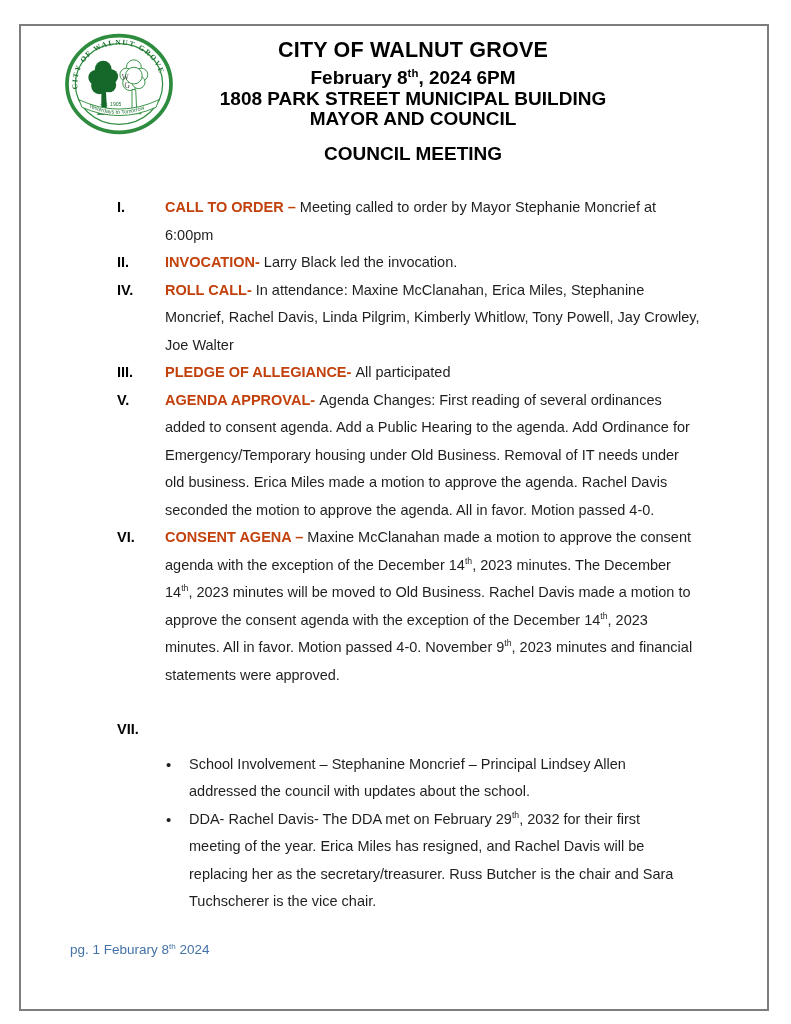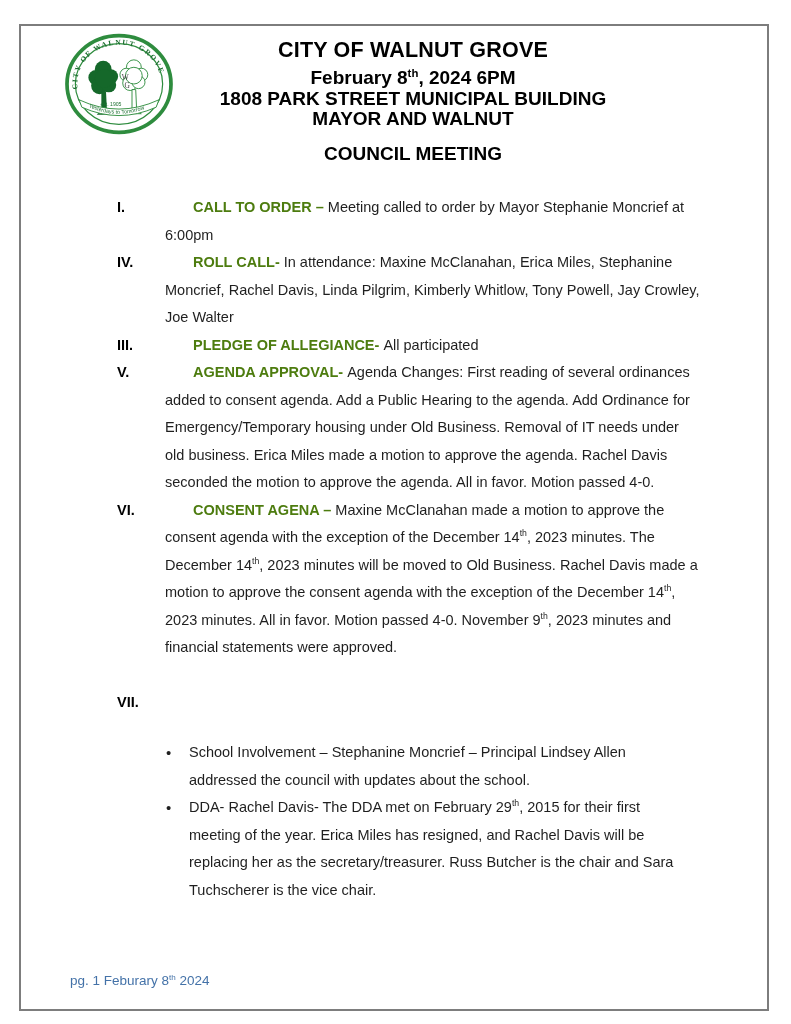--- a/index.html
+++ b/index.html
@@ -19,29 +19,29 @@
   .doc-title { font-size:21.5px; letter-spacing:0.2px; margin-bottom:5px; }
   .hline { font-size:19px; line-height:20.5px; }
   .meeting-line { margin-top:14px; }
   sup { vertical-align:super; font-size:0.6em; line-height:0; font-weight:inherit; }
   
   .agenda { margin:0 55px 0 96px; font-size:14.5px; line-height:27.5px; }
   .agenda-item { display:flex; }
   .agenda-item.gap-before { margin-top:27px;flex-direction:column; }
   .numeral { flex:none; width:48px; font-weight:bold; color:#000; }
   .item-body { flex:none; width:535px; }
-  .item-body b, .item-body strong { color:#4d7c0f;margin-left:28px; }
-  .bullet-list { list-style:none; margin:23px 0 0 72px; }
+  .item-body b, .item-body strong { color:#c2410c; }
+  .bullet-list { list-style:none; margin:7px 0 0 72px; }
   .bullet-list li { position:relative; width:488px; }
   .bullet-list li::before {
     content:"\2022"; position:absolute; left:-23px; top:0;
     font-size:15px; color:#1f1f1f;
   }
   
-  .doc-footer { position:absolute; left:49px; top:947px; font-size:13.5px; }
+  .doc-footer { position:absolute; left:49px; top:916px; font-size:13.5px; }
 </style>
 </head>
 <body>
 
 <div class="page-border" style="border-color: rgb(125, 125, 125);">
 
   <div class="doc-header">
 
     <div class="seal">
       <svg width="112" height="104" viewBox="0 0 120 112">
@@ -81,29 +81,33 @@
         <text font-size="5.8" fill="#1c7030">
           <textPath href="#mottoArc" startOffset="6%">Yesterdays to Tomorrow</textPath>
         </text>
       </svg>
     </div>
 
     <div class="header-text">
       <div class="doc-title">CITY OF WALNUT GROVE</div>
       <div class="hline"><span>February 8</span><sup>th</sup><span>, 2024 6PM</span></div>
       <div class="hline">1808 PARK STREET MUNICIPAL BUILDING</div>
-      <div class="hline">MAYOR AND WALNUT</div>
+      <div class="hline">MAYOR AND COUNCIL</div>
       <div class="hline meeting-line">COUNCIL MEETING</div>
     </div>
   </div>
 
   <div class="agenda">
       <div class="agenda-item">
         <div class="numeral">I.</div>
         <div class="item-body"><strong>CALL TO ORDER – </strong><span>Meeting called to order by Mayor Stephanie Moncrief at 6:00pm</span></div>
+      </div>
+      <div class="agenda-item">
+        <div class="numeral">II.</div>
+        <div class="item-body"><strong>INVOCATION- </strong><span>Larry Black led the invocation.</span></div>
       </div>
       <div class="agenda-item">
         <div class="numeral">IV.</div>
         <div class="item-body"><strong>ROLL CALL- </strong><span>In attendance: Maxine McClanahan, Erica Miles, Stephanine Moncrief, Rachel Davis, Linda Pilgrim, Kimberly Whitlow, Tony Powell, Jay Crowley, Joe Walter</span></div>
       </div>
       <div class="agenda-item">
         <div class="numeral">III.</div>
         <div class="item-body"><strong>PLEDGE OF ALLEGIANCE- </strong><span>All participated</span></div>
       </div>
       <div class="agenda-item">
@@ -112,18 +116,18 @@
       </div>
       <div class="agenda-item">
         <div class="numeral">VI.</div>
         <div class="item-body"><strong>CONSENT AGENA – </strong><span>Maxine McClanahan made a motion to approve the consent agenda with the exception of the December 14</span><sup>th</sup><span>, 2023 minutes. The December 14</span><sup>th</sup><span>, 2023 minutes will be moved to Old Business. Rachel Davis made a motion to approve the consent agenda with the exception of the December 14</span><sup>th</sup><span>, 2023 minutes. All in favor. Motion passed 4-0.  November 9</span><sup>th</sup><span>, 2023 minutes and financial statements were approved.</span></div>
       </div>
       <div class="agenda-item gap-before">
         <div class="numeral">VII.</div>
       </div>
       <ul class="bullet-list">
         <li><span>School Involvement – Stephanine Moncrief – Principal Lindsey Allen addressed the council with updates about the school.</span></li>
-        <li><span>DDA- Rachel Davis- The DDA met on February 29</span><sup>th</sup><span>, 2015 for their first meeting of the year. Erica Miles has resigned, and Rachel Davis will be replacing her as the secretary/treasurer. Russ Butcher is the chair and Sara Tuchscherer is the vice chair.</span></li>
+        <li><span>DDA- Rachel Davis- The DDA met on February 29</span><sup>th</sup><span>, 2032 for their first meeting of the year. Erica Miles has resigned, and Rachel Davis will be replacing her as the secretary/treasurer. Russ Butcher is the chair and Sara Tuchscherer is the vice chair.</span></li>
       </ul>
     </div>
 
   <div class="doc-footer" style="color: rgb(68, 114, 168);"><span>pg. 1 Feburary 8</span><sup>th</sup><span> 2024</span></div>
 </div>
 
 </body></html>

